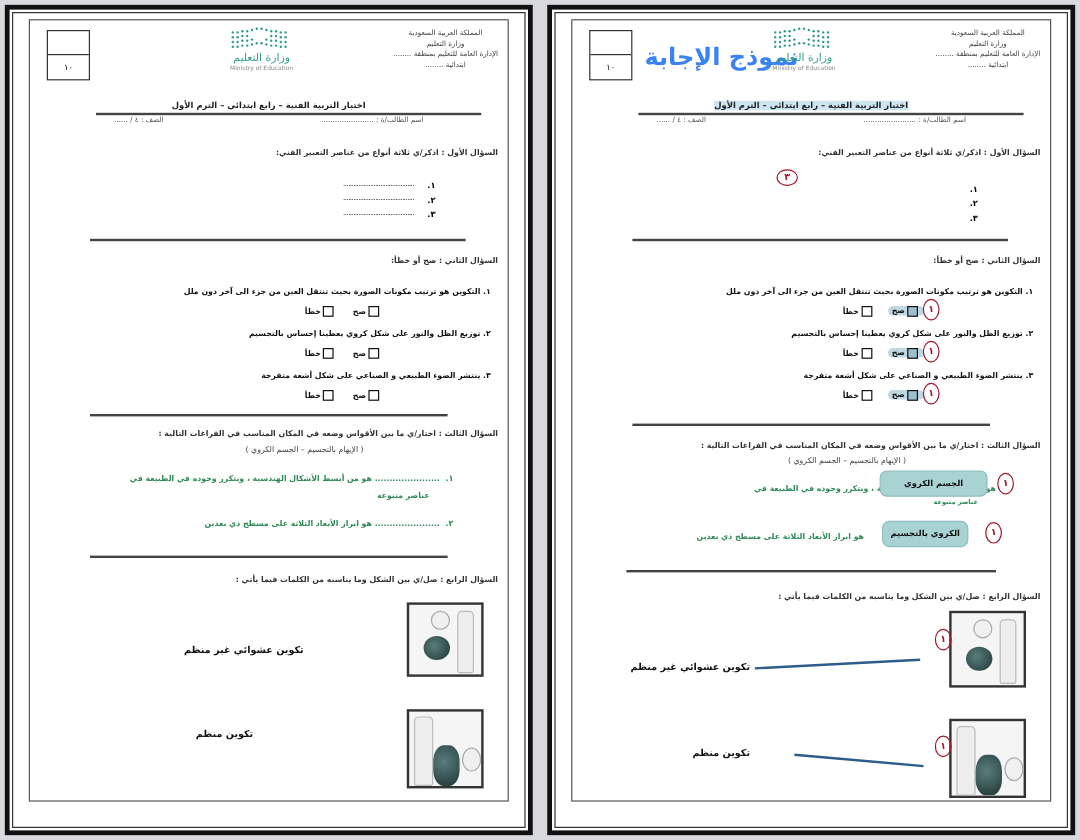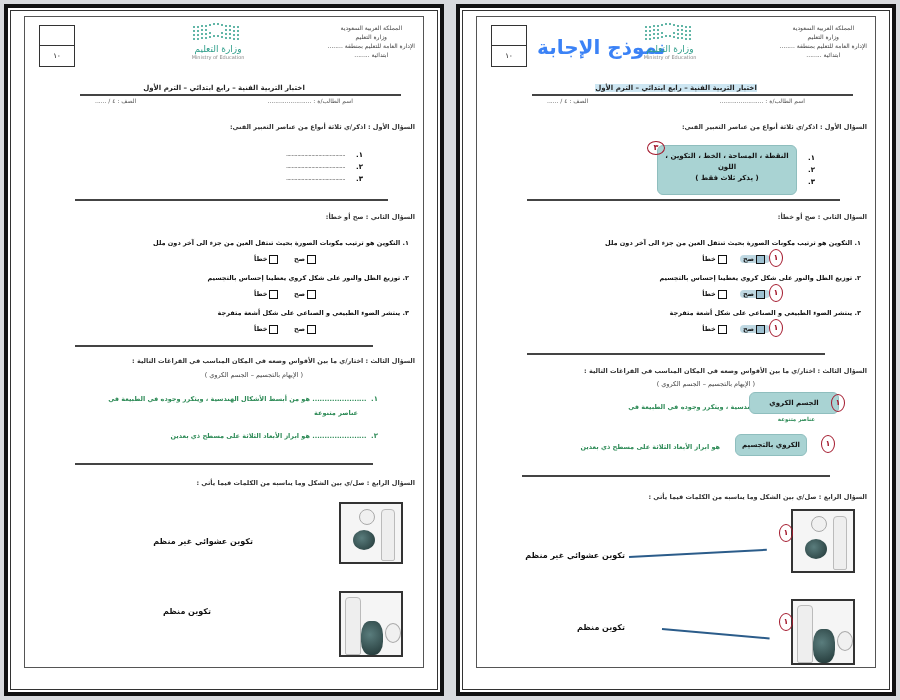--- a/index.html
+++ b/index.html
@@ -275,25 +275,20 @@
     </div>
     <div class="exam-title hl"><span>اختبار التربية الفنية – رابع ابتدائي – الترم الأول</span></div>
     <div class="rule thick" style="top:77px; left:55px; right:22px;"></div>
     <div class="meta-row" style="right:70px;">اسم الطالب/ة : .......................</div>
     <div class="meta-row" style="left:70px;">الصف : ٤ / ......</div>
 
     <div class="q-heading" style="top:106px;">السؤال الأول : اذكر/ي ثلاثة أنواع من عناصر التعبير الفني:</div>
     <div class="num" style="position:absolute; right:60px; top:137px;">١.</div>
     <div class="num" style="position:absolute; right:60px; top:149px;">٢.</div>
     <div class="num" style="position:absolute; right:60px; top:161px;">٣.</div>
-    <div class="answer-box" style="right:78px; top:128px; width:140px; height:50px; padding-top:5px;">
-      <div>النقطة ، المساحة ، الخط ، التكوين ،</div>
-      <div>اللون</div>
-      <div>( يذكر ثلاث فقط )</div>
-    </div>
     <div class="red-circle" style="right:210px; top:124px; width:18px; height:14px; line-height:12px;">٣</div>
     <div class="rule thick" style="top:182px; left:50px; right:35px;"></div>
 
     <div class="q-heading" style="top:196px;">السؤال الثاني : صح أو خطأ:</div>
     <div class="tf-stmt" style="top:222px;"><span>١.</span> <span>التكوين هو ترتيب مكونات الصورة بحيث تنتقل العين من جزء الى آخر دون ملل</span></div>
     <div class="tf-opts" style="right:105px; top:238px;">
       <span class="pill-sel"><span class="chk marked"></span><span>صح</span></span>
       &nbsp;&nbsp;&nbsp;&nbsp;<span class="chk"></span><span>خطأ</span>
     </div>
     <div class="red-circle" style="right:92px; top:232px; width:14px; height:18px; line-height:16px;">١</div>
@@ -309,21 +304,21 @@
       &nbsp;&nbsp;&nbsp;&nbsp;<span class="chk"></span><span>خطأ</span>
     </div>
     <div class="red-circle" style="right:92px; top:302px; width:14px; height:18px; line-height:16px;">١</div>
     <div class="rule thick" style="top:336px; left:50px; right:50px;"></div>
 
     <div class="q-heading" style="top:350px;">السؤال الثالث : اختار/ي ما بين الأقواس وضعه في المكان المناسب في الفراغات التالية :</div>
     <div class="choices" style="right:120px; top:363px;">( الإيهام بالتجسيم – الجسم الكروي )</div>
     <div class="fill-line" style="right:45px; top:386px;">
       <span>هو من أبسط الأشكال الهندسية ، ويتكرر وجوده في الطبيعة في</span>
     </div>
-    <div class="answer-box" style="right:36px; top:375px; width:90px; height:22px; line-height:20px;">الجسم الكروي</div>
+    <div class="answer-box" style="right:52px; top:375px; width:90px; height:22px; line-height:20px;">الجسم الكروي</div>
     <div class="fill-line" style="right:60px; top:399px; font-size:5.5px;">عناصر متنوعة</div>
     <div class="red-circle" style="right:30px; top:377px; width:14px; height:18px; line-height:16px;">١</div>
     <div class="fill-line" style="right:155px; top:426px;">
       <span>هو ابراز الأبعاد الثلاثة على مسطح ذي بعدين</span>
     </div>
     <div class="answer-box" style="right:68px; top:417px; width:72px; height:22px; line-height:20px;">الكروي بالتجسيم</div>
     <div class="red-circle" style="right:40px; top:418px; width:14px; height:18px; line-height:16px;">١</div>
 
     <div class="rule thick" style="top:458px; left:45px; right:45px;"></div>
     <div class="q-heading" style="top:476px;">السؤال الرابع : صل/ي بين الشكل وما يناسبه من الكلمات فيما يأتي :</div>

